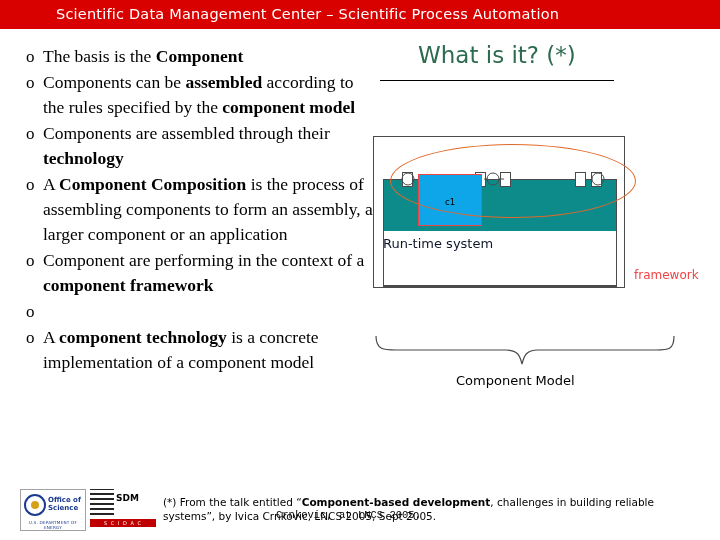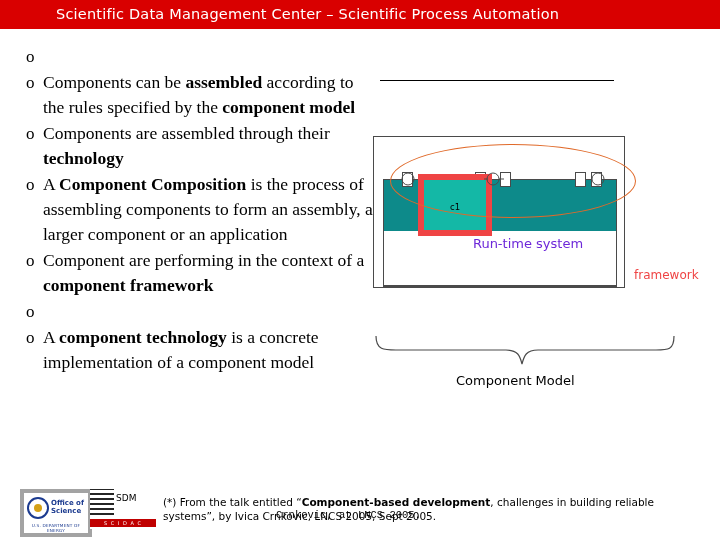--- a/index.html
+++ b/index.html
@@ -117,43 +117,42 @@
     height: 54px;
     background: #ffffff;
     border: 1px solid #4a4a4a;
     border-top: none;
   }
   .runtime-label {
     position: absolute;
     left: 7px;
     top: 140px;
     width: 232px;
-    text-align: center;
+    text-align: left;
     font-family: "DejaVu Sans", sans-serif;
     font-size: 13px;
-    color: #6d28d9;
-    padding-left: 29px;
+    color: #0f172a;
   }
   .outer-frame {
     position: absolute;
     left: -3px;
     top: 40px;
     width: 250px;
     height: 150px;
     border: 1px solid #4a4a4a;
     background: transparent;
   }
 
   
   .comp {
     position: absolute;
     width: 62px;
     height: 50px;
-    background: #14b8a6;
-    border: 6px solid #ef4444;
+    background: #0ea5e9;
+    border: 1px solid #ef4444;
   }
   .comp-c1 { left: 42px; top: 78px; }
   .comp-c2 { left: 142px; top: 78px; }
   .comp-label {
     position: absolute;
     width: 62px;
     text-align: center;
     top: 22px;
     font-family: "DejaVu Sans", sans-serif;
     font-size: 8.5px;
@@ -232,21 +231,21 @@
     white-space: nowrap;
   }
 
   
   .logo-doe {
     position: absolute;
     left: 20px;
     top: 489px;
     width: 64px;
     height: 40px;
-    border: 4px solid #a3a3a3;
+    border: 1px solid #a3a3a3;
     background: #ffffff;
     overflow: hidden;
   }
   .doe-ring {
     position: absolute;
     left: 3px;
     top: 4px;
     width: 22px;
     height: 22px;
     border-radius: 50%;
@@ -301,21 +300,21 @@
       repeating-linear-gradient(0deg, #000 0 2px, #fff 2px 5px),
       repeating-linear-gradient(90deg, #000 0 2px, #fff 2px 5px);
     opacity: 0.85;
   }
   .sdm-text {
     position: absolute;
     left: 26px;
     top: 4px;
     font-family: "DejaVu Sans", sans-serif;
     font-size: 9px;
-    font-weight: normal;
+    font-weight: bold;
     color: #000;
     line-height: 10px;
   }
   .sdm-sub {
     position: absolute;
     left: 26px;
     top: 32px;
     font-family: "DejaVu Sans", sans-serif;
     font-size: 10px;
     font-weight: bold;
@@ -340,20 +339,21 @@
 </head>
 <body>
 
 <div class="header-bar">
   <div class="header-title">Scientific Data Management Center – Scientific Process Automation</div>
 </div>
 
 <div class="bullets" id="bullet-list">
     <div class="bullet-row">
       <div class="bullet-marker">o</div>
+      <div class="bullet-text"><span>The basis is the </span><b>Component</b></div>
     </div>
     <div class="bullet-row">
       <div class="bullet-marker">o</div>
       <div class="bullet-text"><span>Components can be </span><b>assembled</b><span> according to the rules specified by the </span><b>component model</b></div>
     </div>
     <div class="bullet-row">
       <div class="bullet-marker">o</div>
       <div class="bullet-text"><span>Components are assembled through their </span><b>technology</b></div>
     </div>
     <div class="bullet-row">
@@ -367,20 +367,21 @@
     <div class="bullet-row">
       <div class="bullet-marker">o</div>
     </div>
     <div class="bullet-row">
       <div class="bullet-marker">o</div>
       <div class="bullet-text"><span>A </span><b>component technology</b><span> is a concrete implementation of a component model</span></div>
     </div>
   </div>
 
 <div class="right-panel">
+  <div class="what-is-it">What is it? (*)</div>
   <div class="underline-rule"></div>
 
   <div class="diagram">
 
     <div class="outer-frame"></div>
 
     <div class="runtime-box"></div>
     <div class="runtime-lower"></div>
     <div class="runtime-label">Run-time system</div>
 

